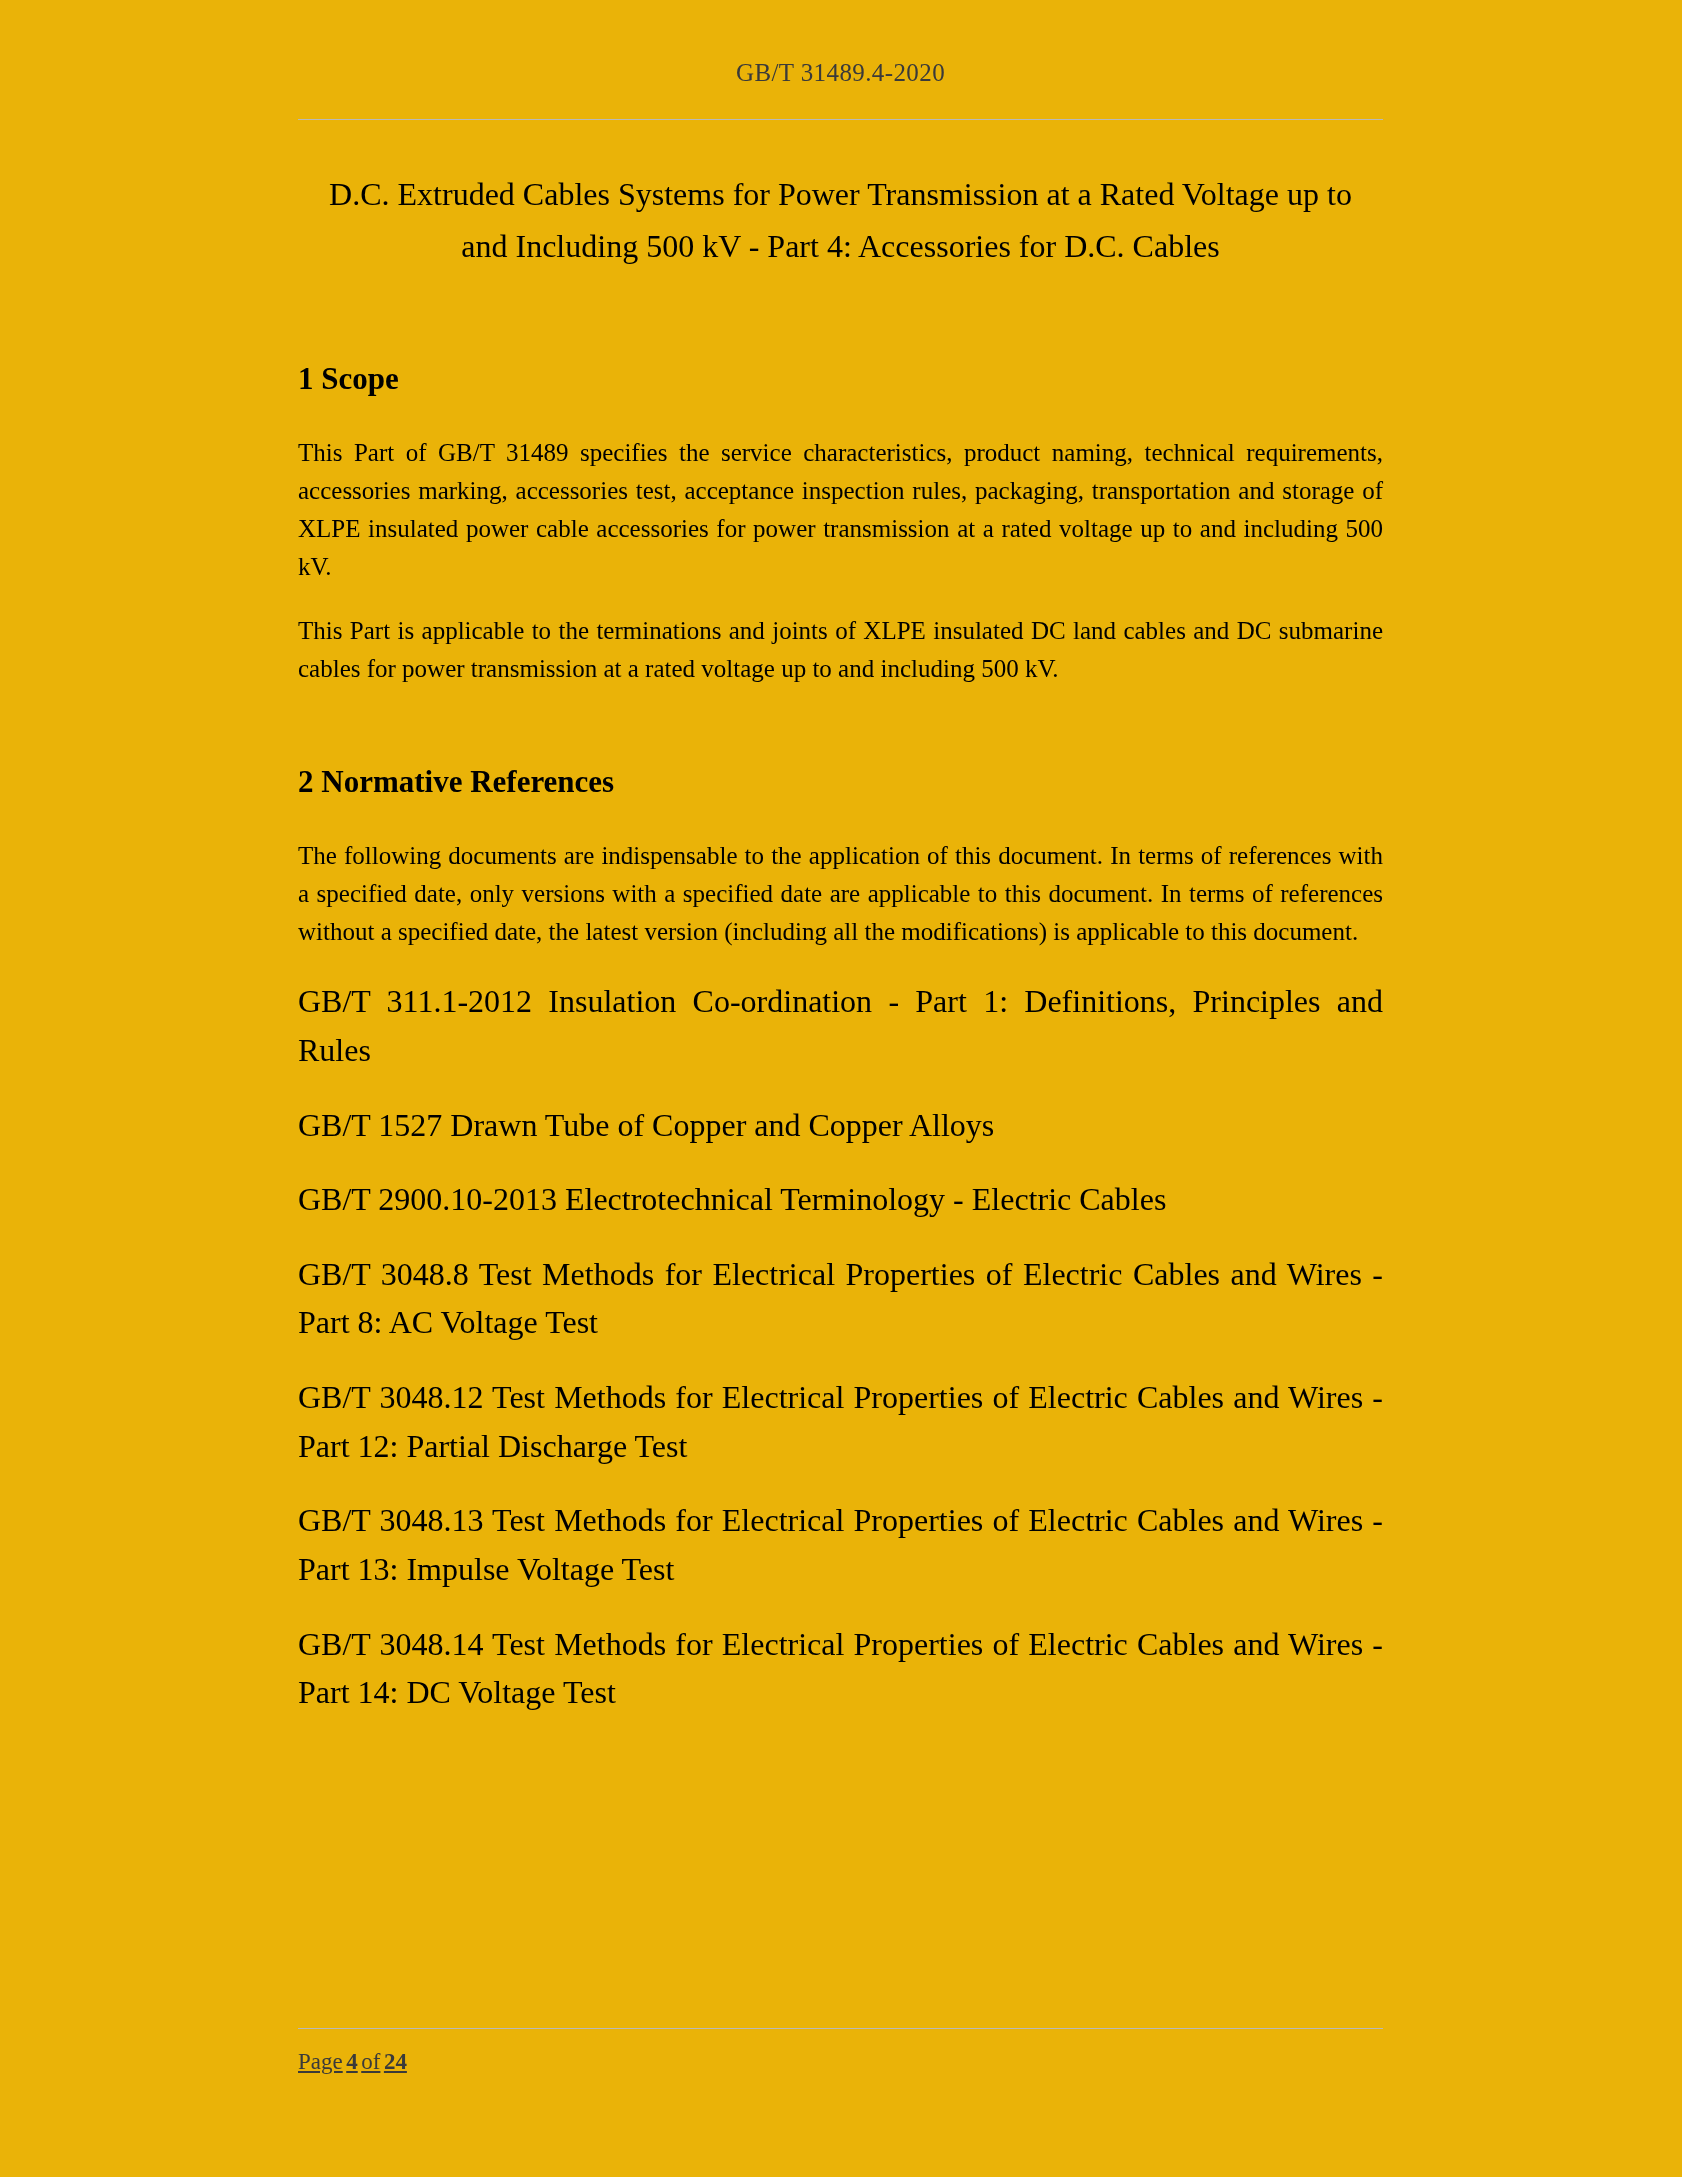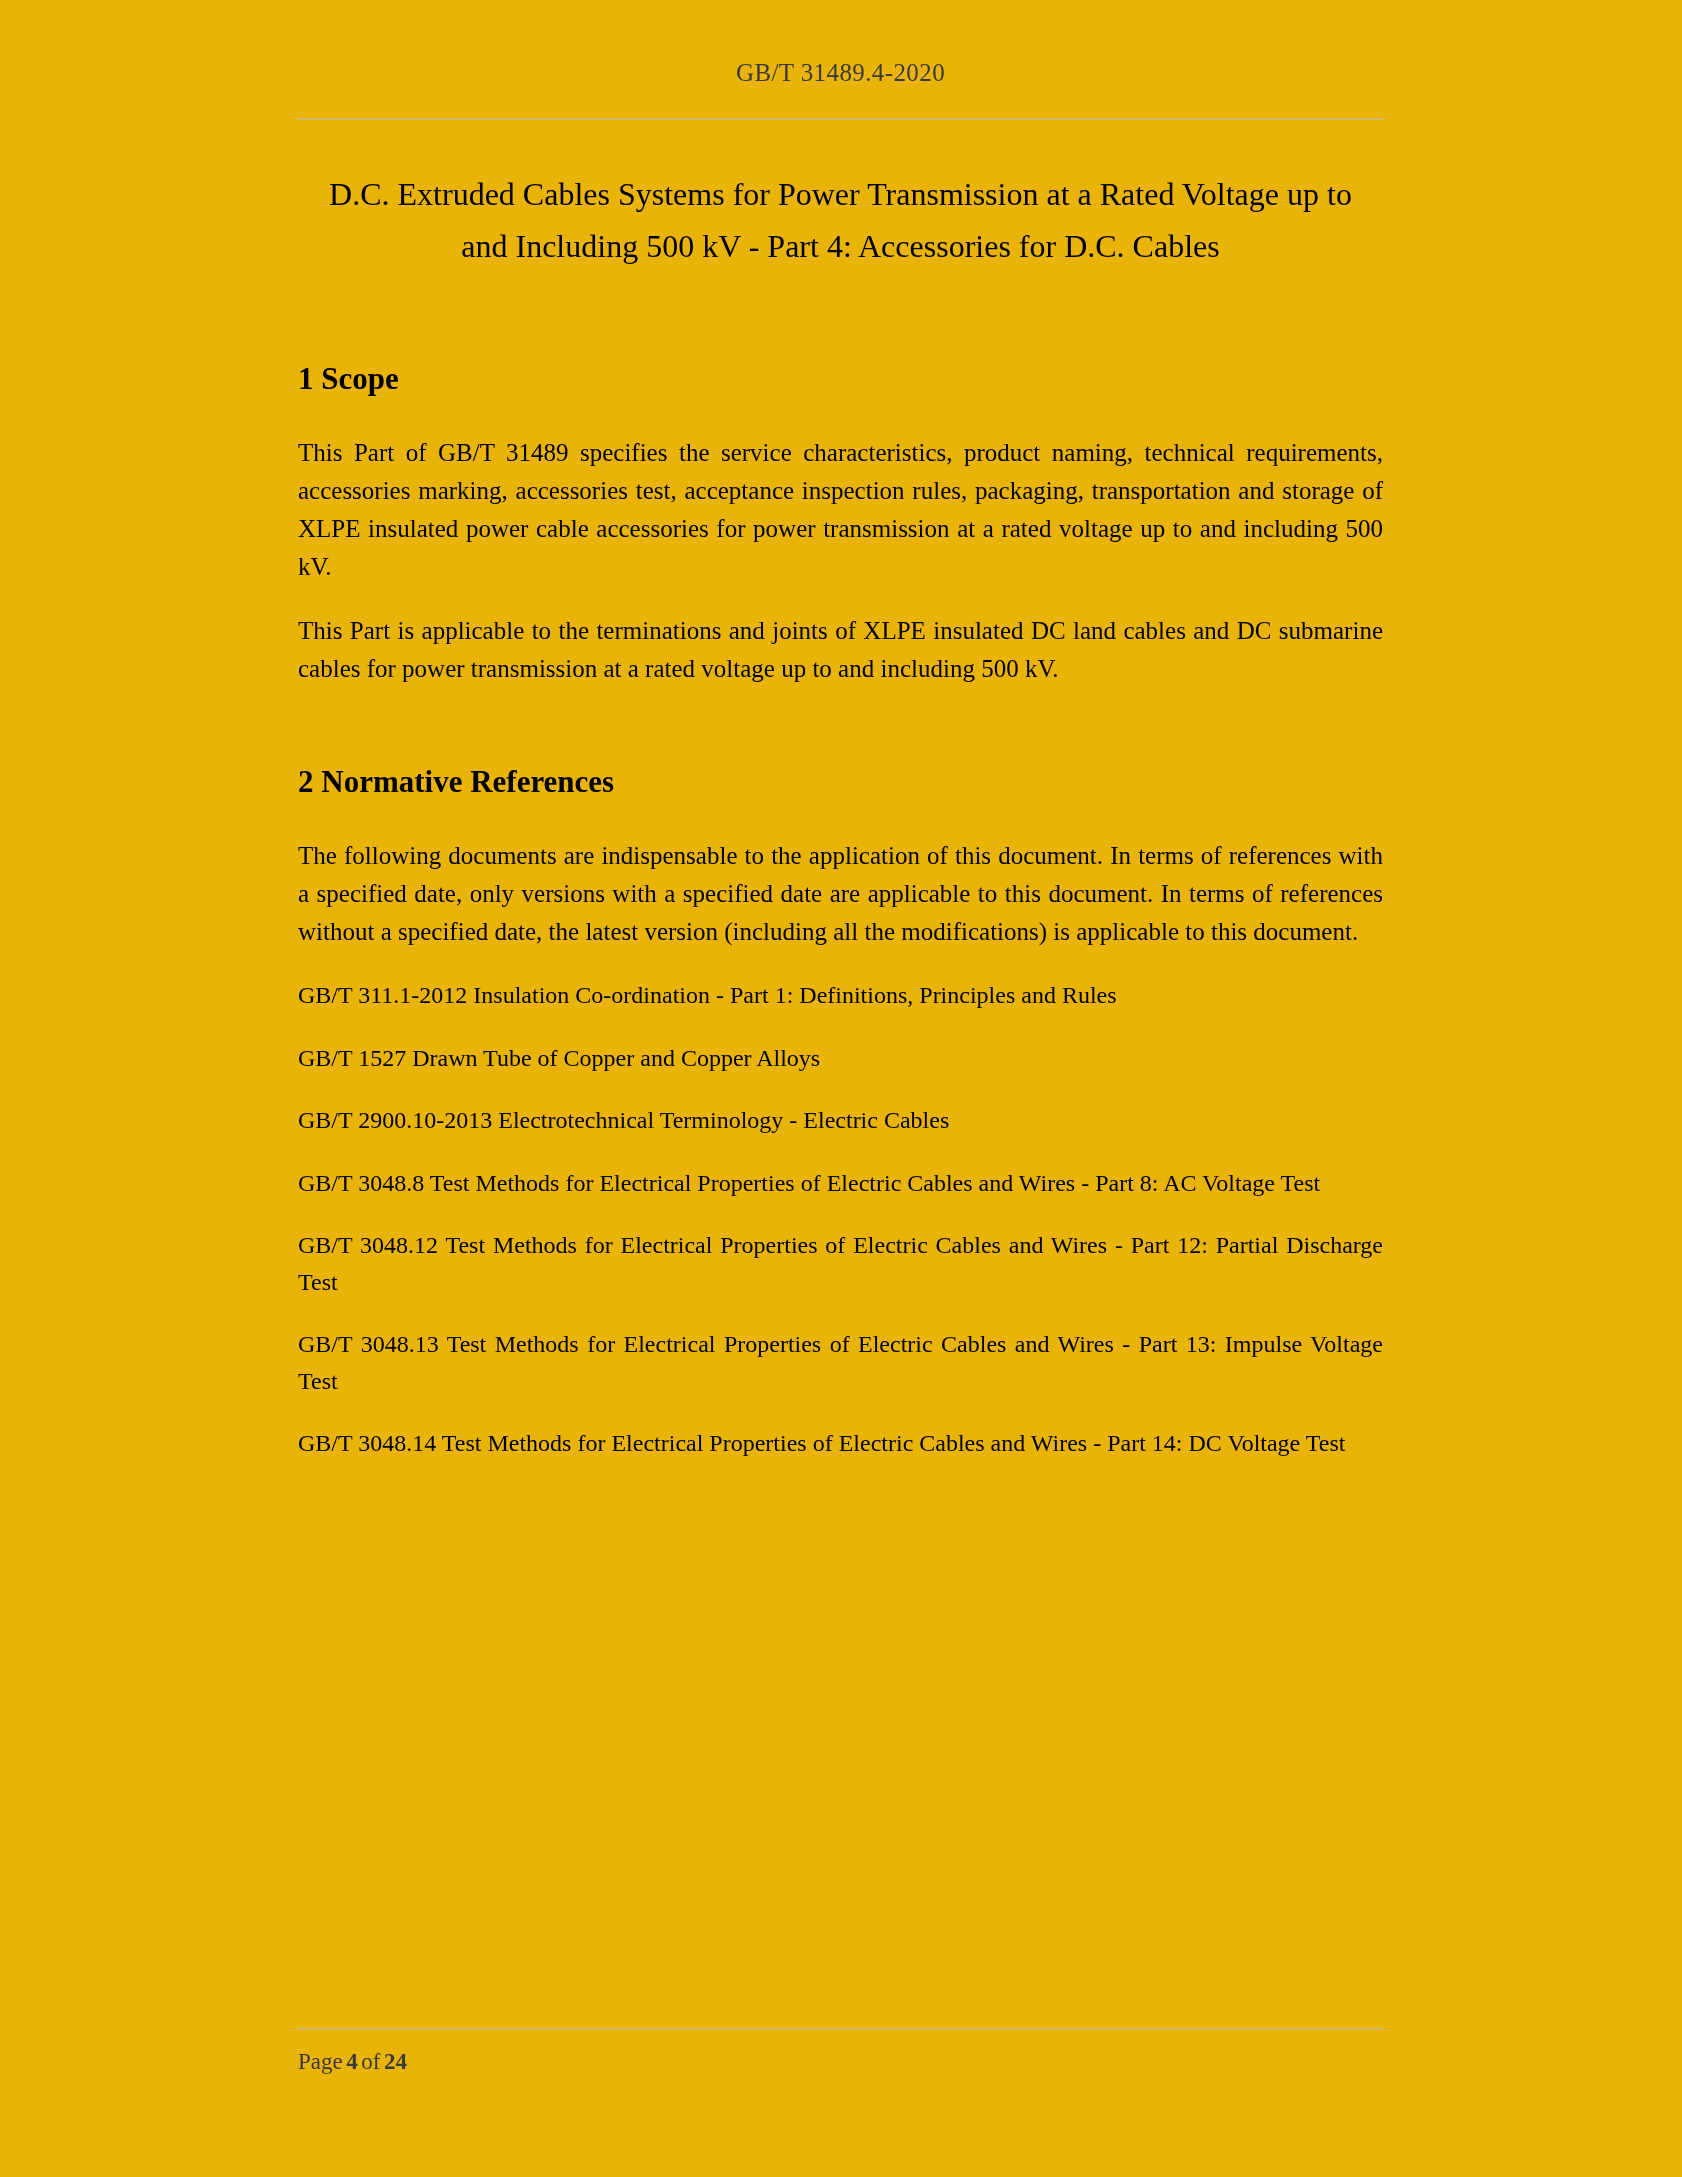--- a/index.html
+++ b/index.html
@@ -59,21 +59,21 @@
   .sp-after-h1 { height: 35px; }
   .sp-before-h2 { height: 48px; }
   p.body-text {
     font-size: 25px;
     line-height: 1.52;
     margin: 0 0 26px 0;
     text-align: justify;
     text-justify: inter-word;
   }
   p.ref-item {
-    font-size: 24px;
+    font-size: 32px;
     line-height: 1.52;
     margin: 0 0 26px 0;
     text-align: justify;
   }
   .footer-rule {
     position: absolute;
     top: 2028px;
     left: 298px;
     width: 1085px;
     height: 0.9px;
@@ -98,20 +98,21 @@
     color: #3a3a3a;
   }
   .arrow {
     font-family: "DejaVu Sans", sans-serif;
     font-size: 21px;
     padding: 0 5.2px;
   }
   .footer-right {
     white-space: nowrap;
     padding-right: 7px;
+    text-decoration: underline;
   }
   .pg-num { font-weight: bold; padding: 0 3.5px; }
 </style>
 </head>
 <body>
 
 <div class="page">
 
   <div class="header">GB/T 31489.4-2020</div>
   <div class="header-rule"></div>

